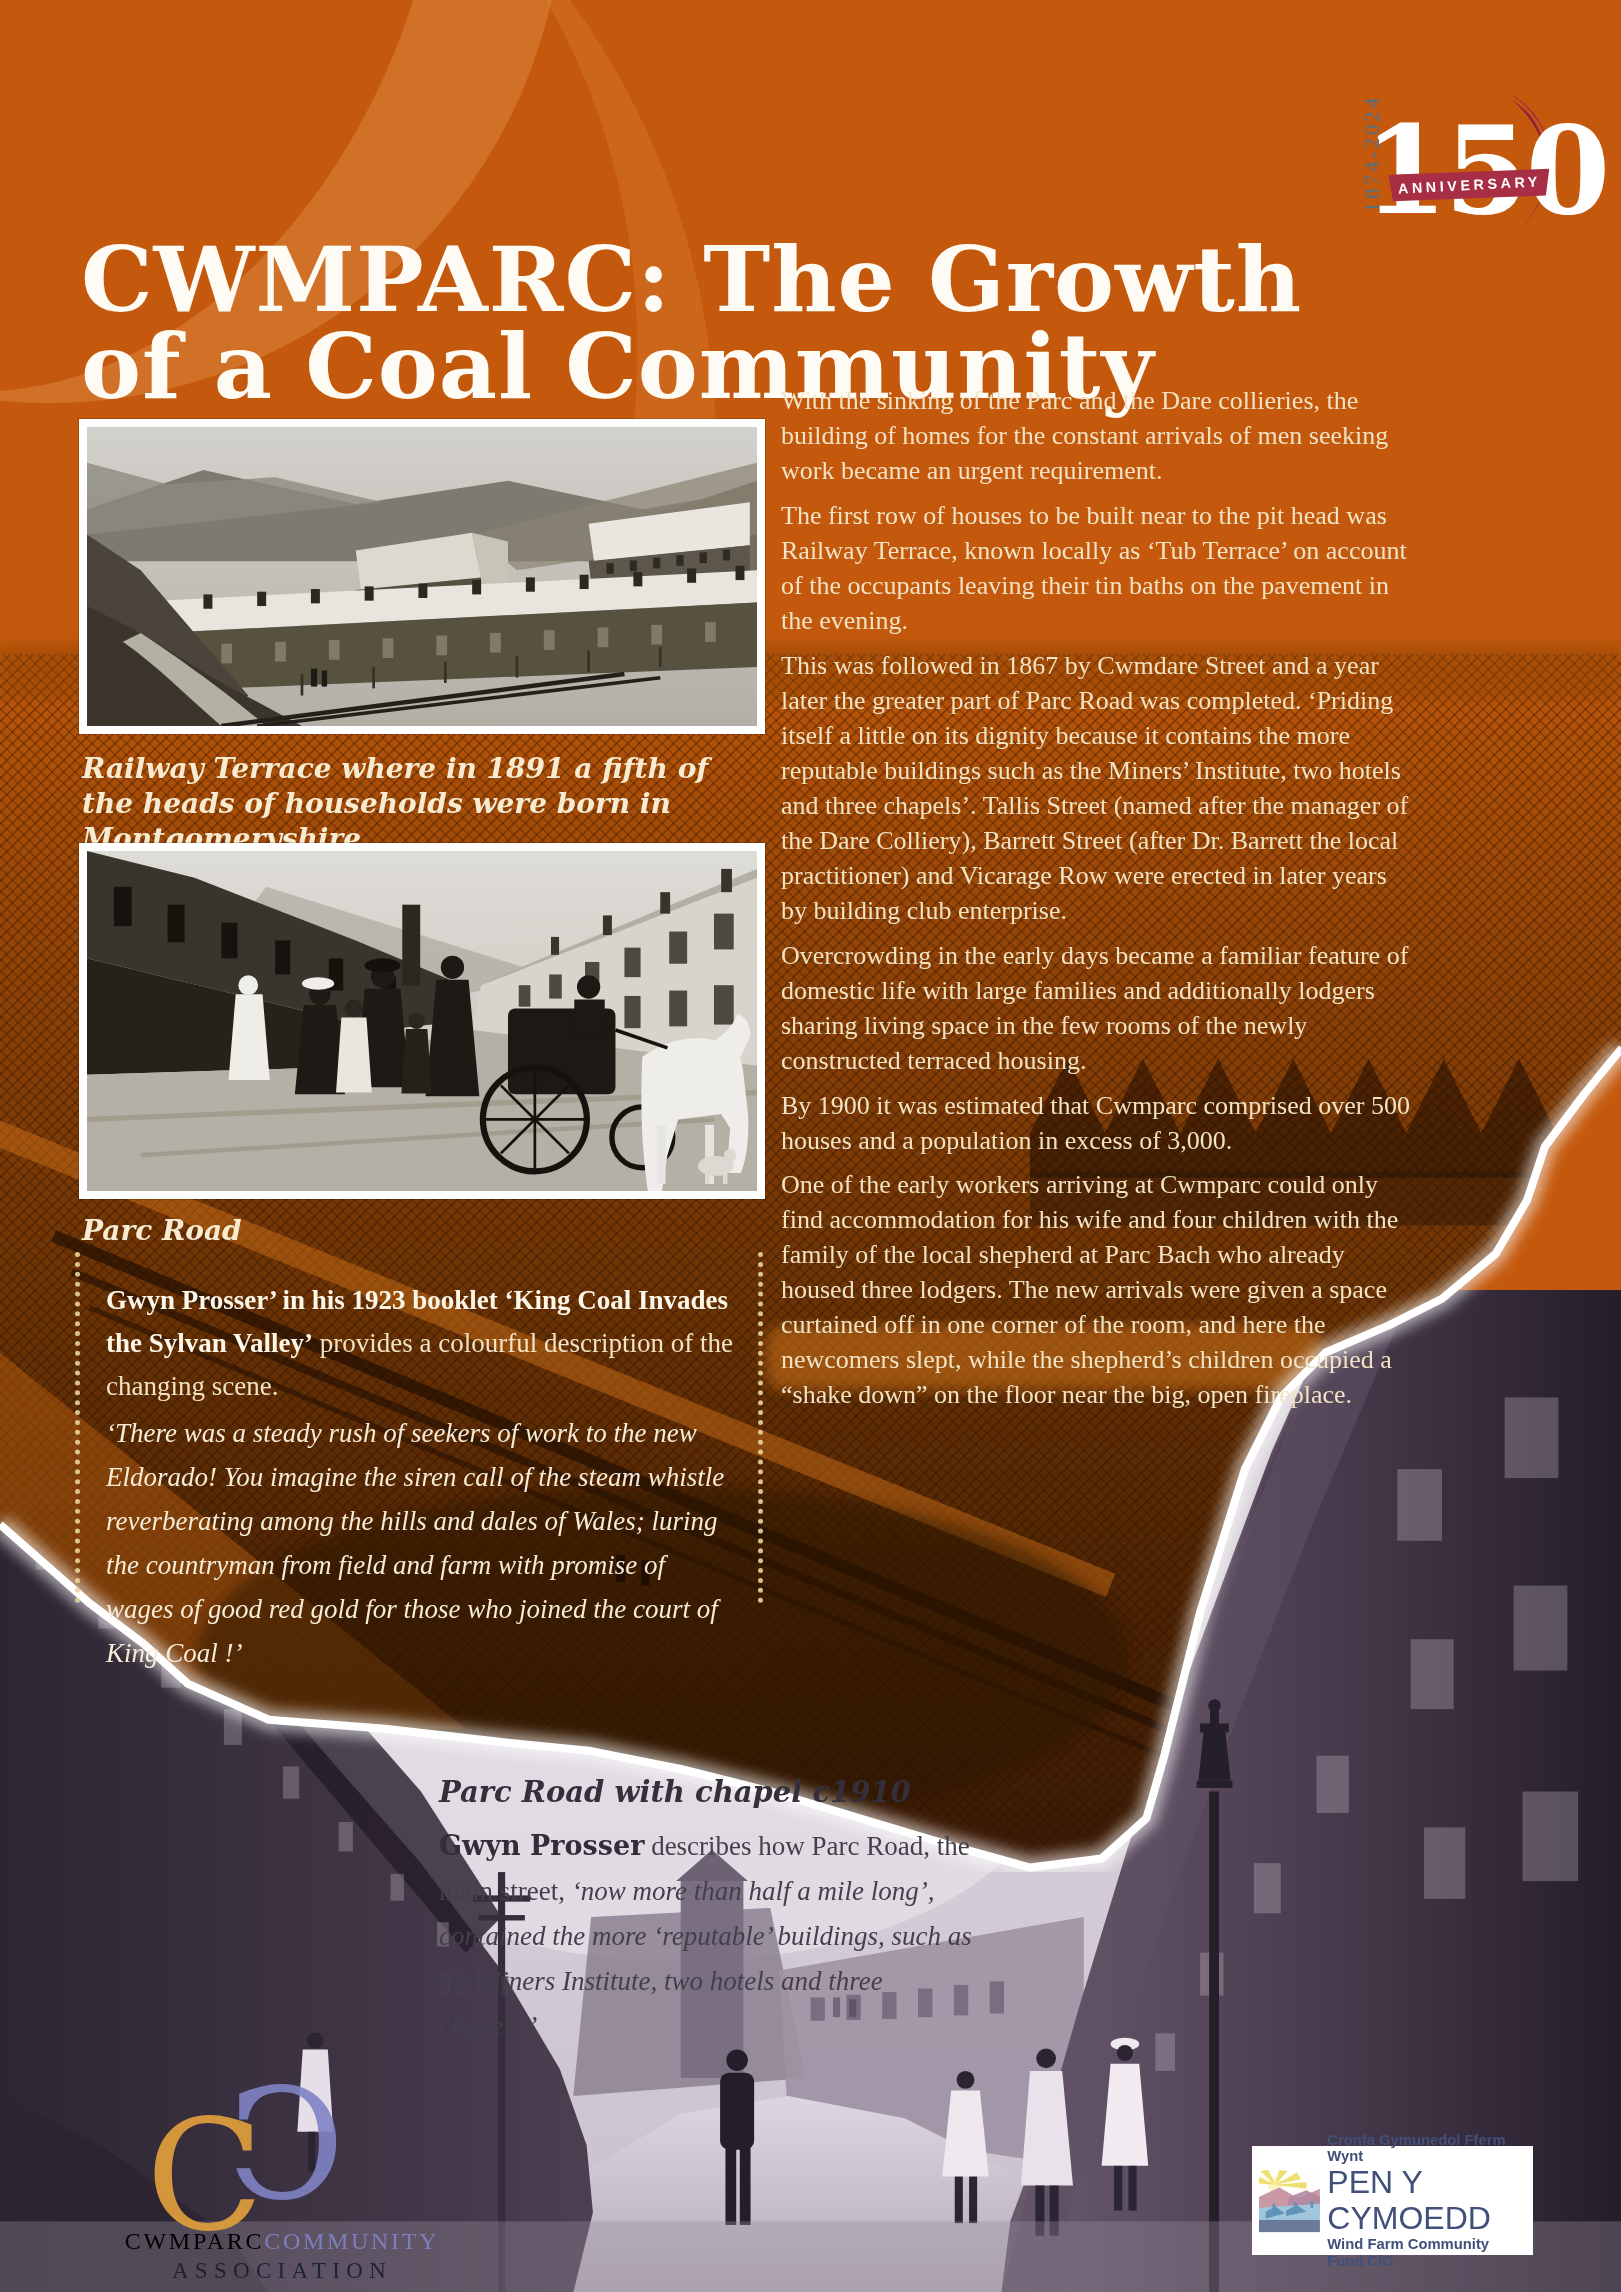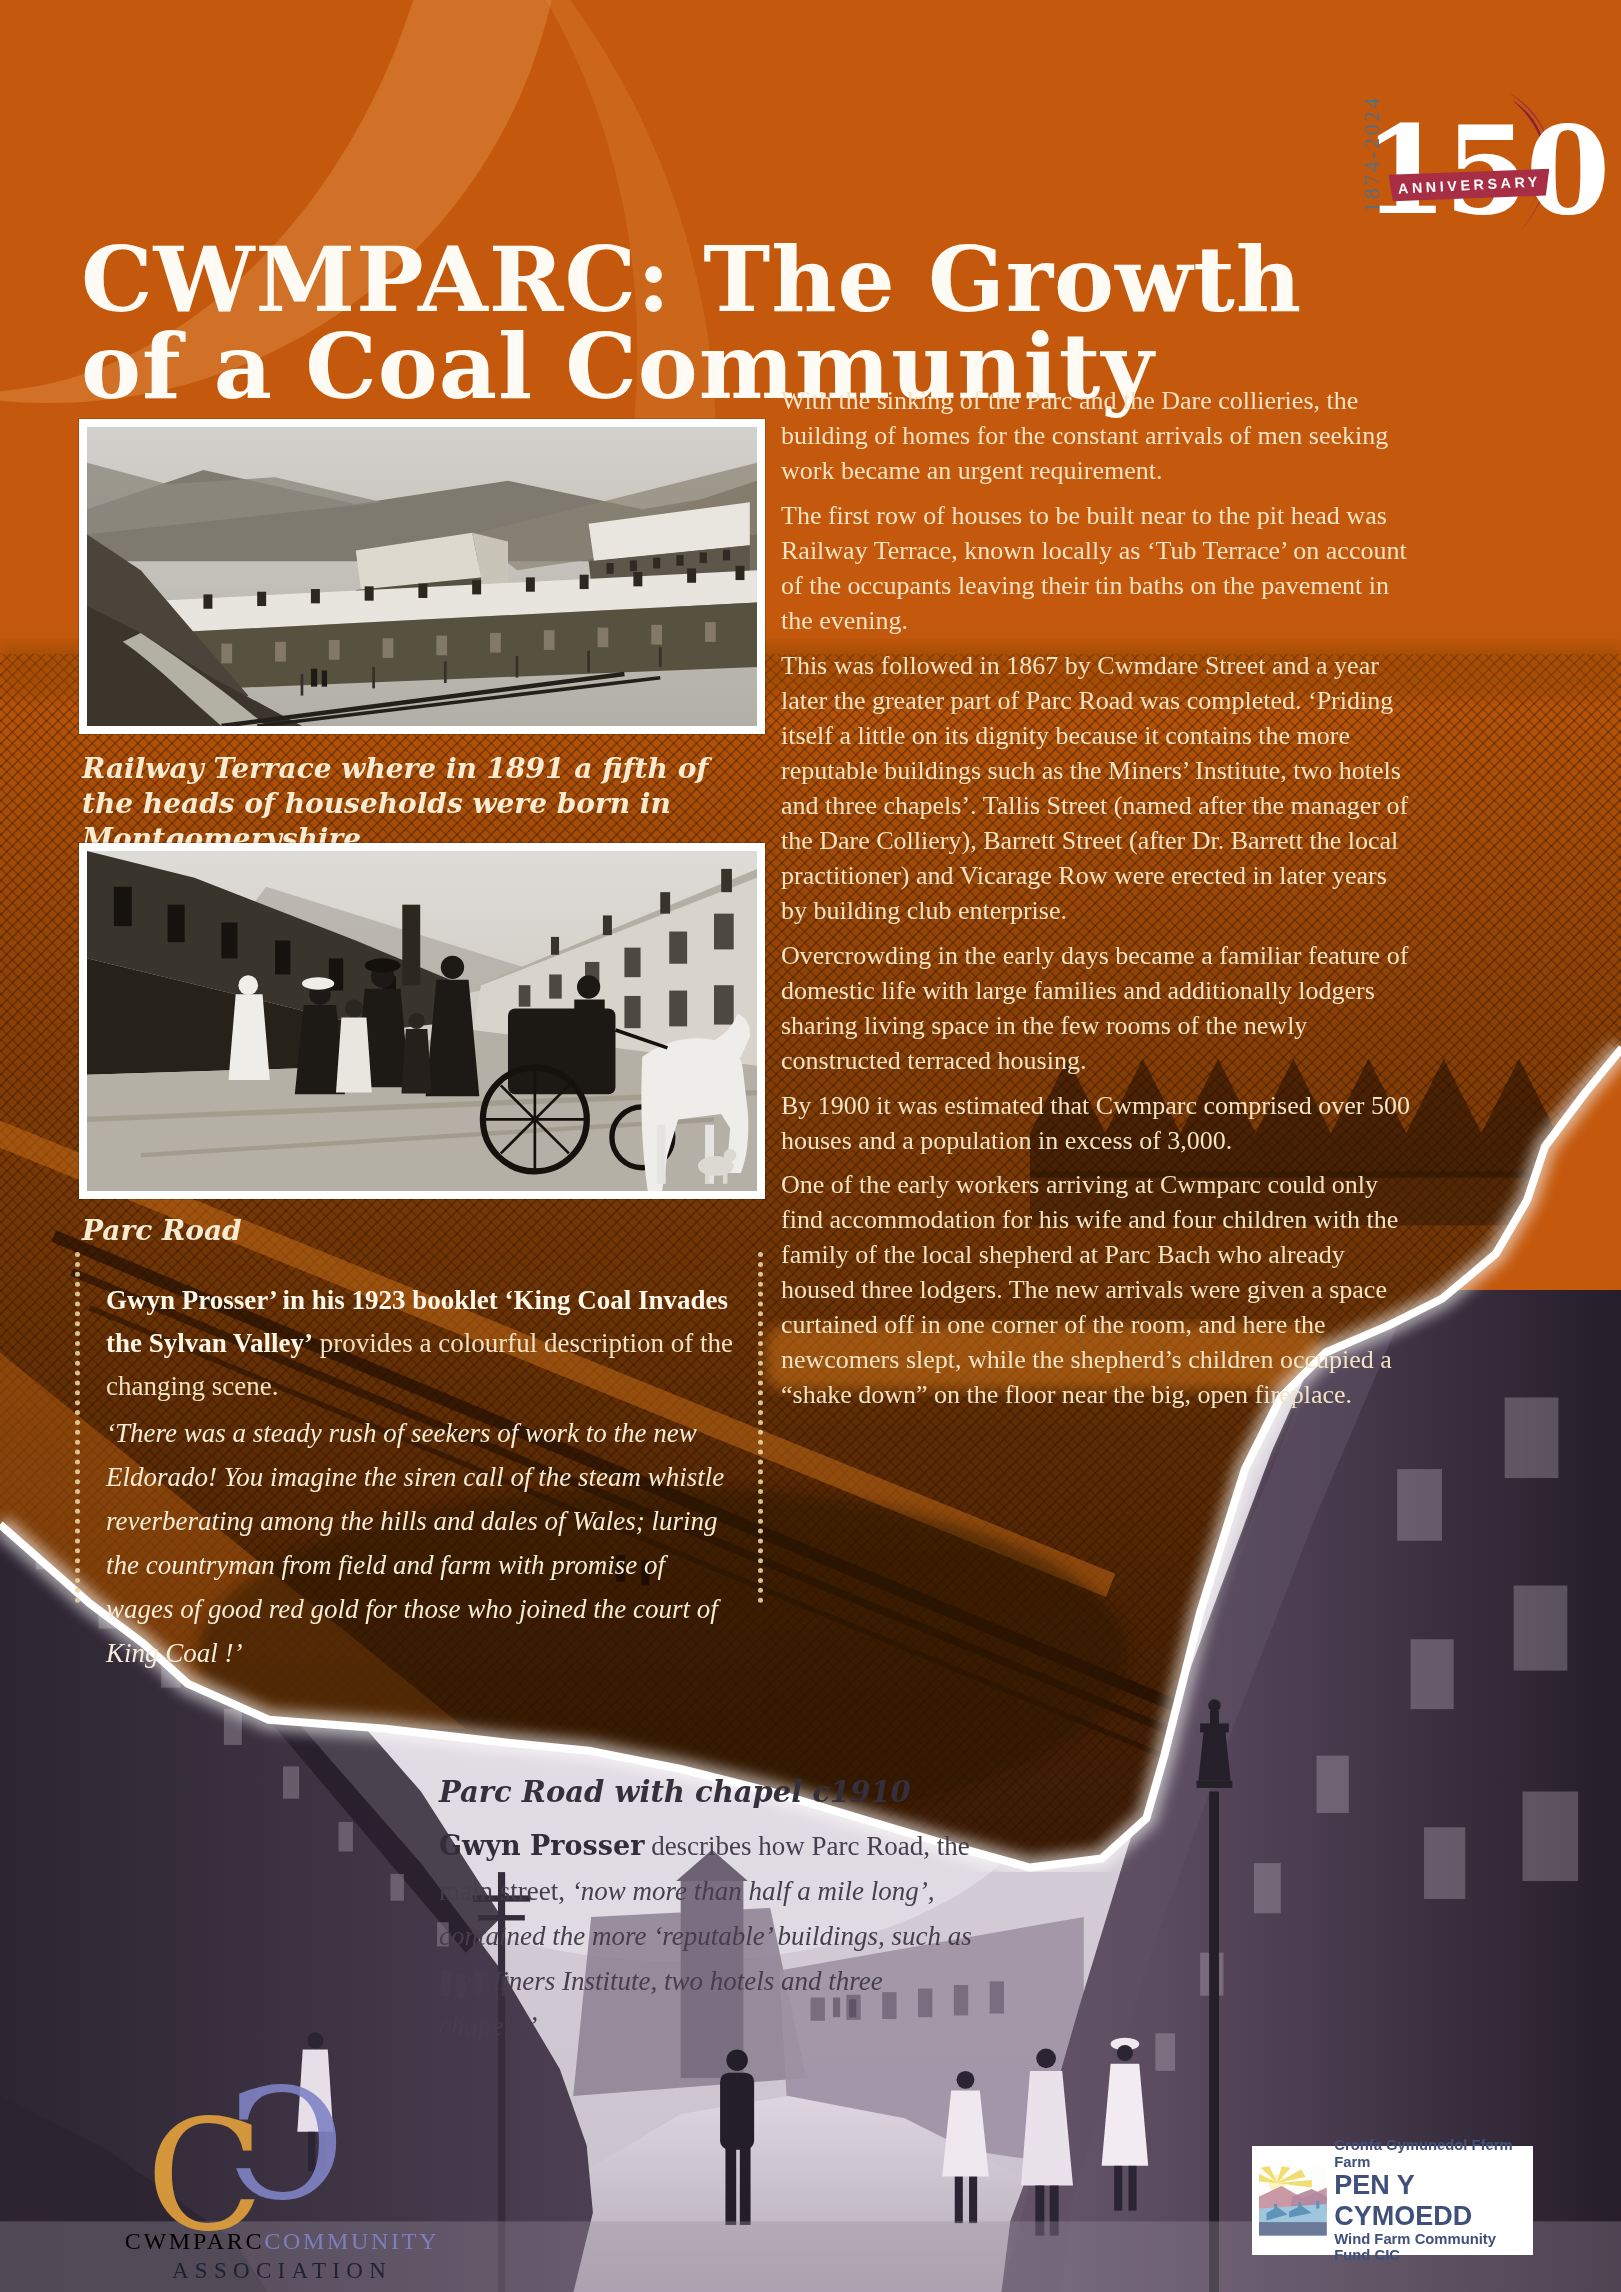--- a/index.html
+++ b/index.html
@@ -71,21 +71,21 @@
   .cwmlogo .l1 .w1{color:#000000;}
   .cwmlogo .l1 .w2{color:#8084c6;opacity:.9;}
   .cwmlogo .l2{position:absolute;left:0;top:134px;width:376px;text-align:center;font-size:23px;
                letter-spacing:6.3px;color:#0f172a;opacity:.8;}
 
   .fundlogo{position:absolute;left:1252px;top:2146px;width:281px;height:109px;background:#ffffff;
             display:flex;align-items:center;padding:7.2px;gap:7.2px;}
   .fundlogo .txt{display:flex;flex-direction:column;justify-content:center;color:#41507a;
                  font-family:"Liberation Sans",sans-serif;line-height:1.12;}
   .fundlogo .t1{font-size:14.8px;font-weight:700;}
-  .fundlogo .t2{font-size:27px;font-weight:700;letter-spacing:0px;}
+  .fundlogo .t2{font-size:32px;font-weight:400;letter-spacing:0px;}
   .fundlogo .t3{font-size:14.8px;font-weight:700;}
 
   .abs{position:absolute;}
 </style>
 </head>
 <body>
 
 <div class="page">
 
   <div class="swoosh s1"></div>
@@ -503,20 +503,20 @@
       <g fill="#5f93b8">
         <polygon points="10,62 24,54 38,64 10,72"></polygon>
         <polygon points="40,60 56,52 70,62 40,68"></polygon>
         <rect x="20" y="50" width="4" height="10"></rect>
           <rect x="52" y="48" width="4" height="10"></rect>
         <rect x="76" y="46" width="4" height="10"></rect>
       </g>
       <rect x="0" y="74" width="90" height="18" fill="#6b7a99"></rect>
     </svg>
     <div class="txt">
-      <div class="t1">Cronfa Gymunedol Fferm Farm</div>
+      <div class="t1">Cronfa Gymunedol Fferm Wynt</div>
       <div class="t2">PEN Y CYMOEDD</div>
       <div class="t3">Wind Farm Community Fund CIC</div>
     </div>
   </div>
 
 </div>
 
 
 </body></html>

